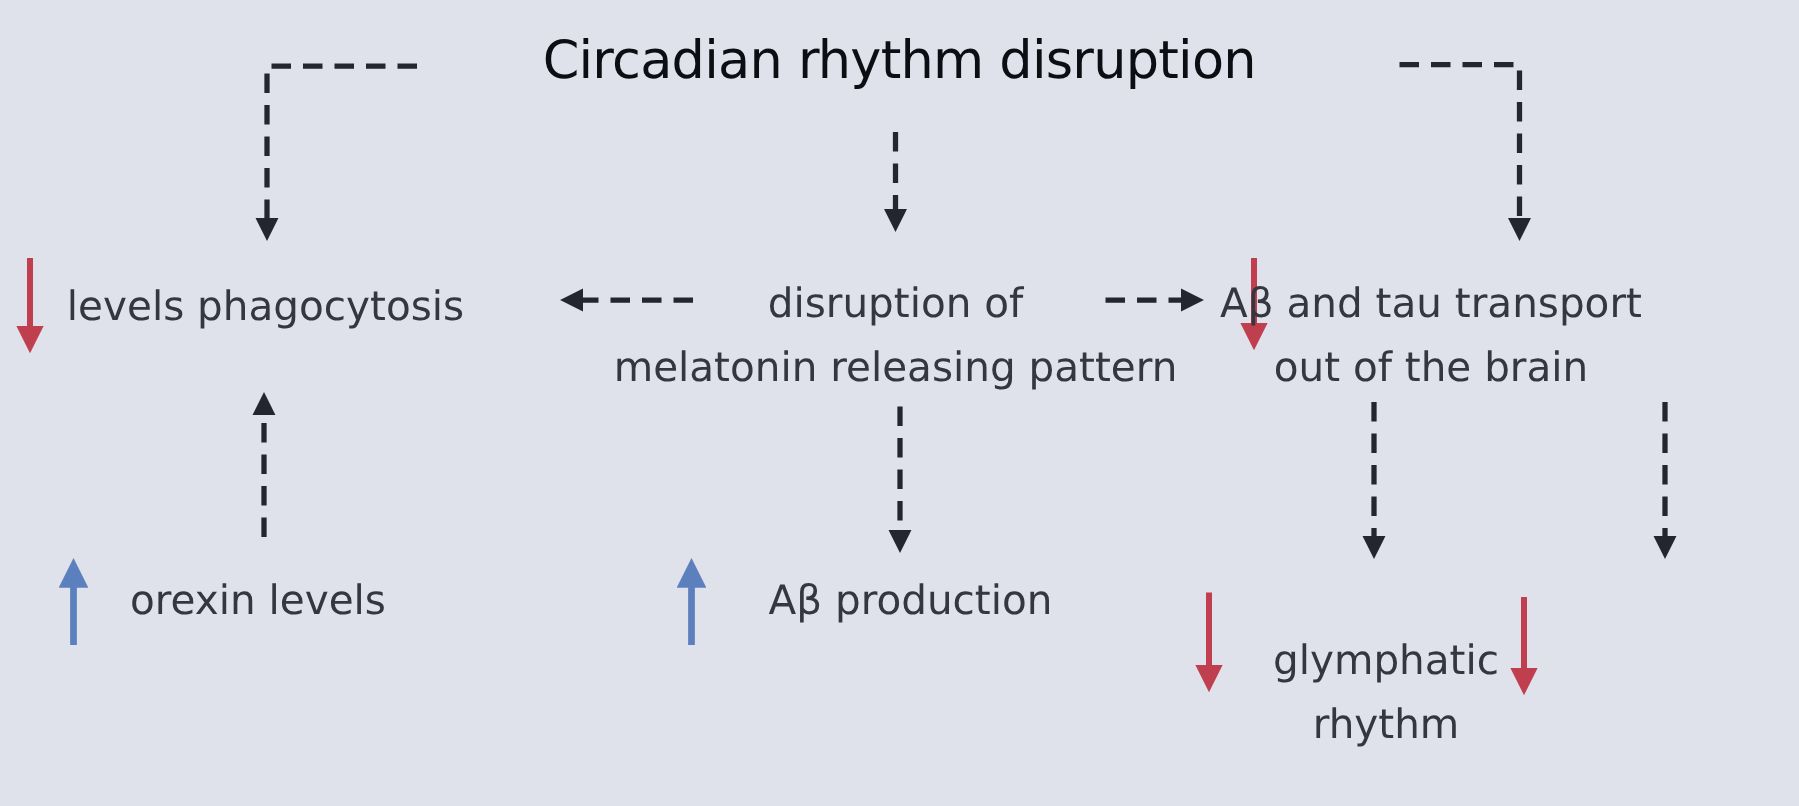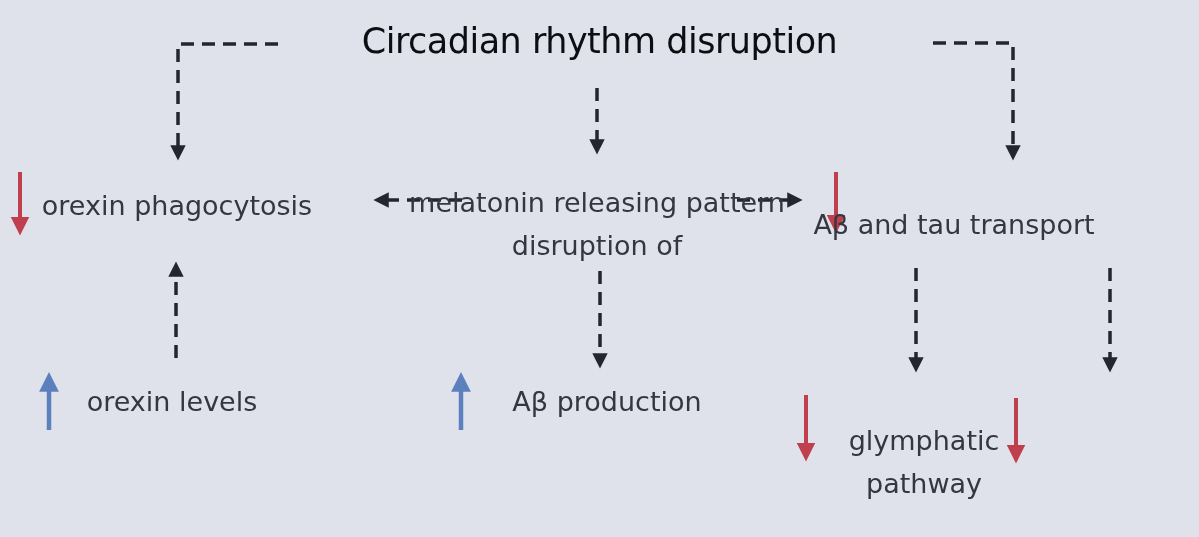--- a/index.html
+++ b/index.html
@@ -67,34 +67,35 @@
 
     <path d="M20,172 L20,230" fill="none" stroke="#bf3f4e" stroke-width="4" marker-end="url(#ah-red)"></path>
     <path d="M836,172 L836,228" fill="none" stroke="#bf3f4e" stroke-width="4" marker-end="url(#ah-red)"></path>
     <path d="M806,395 L806,456" fill="none" stroke="#bf3f4e" stroke-width="4" marker-end="url(#ah-red)"></path>
     <path d="M1016,398 L1016,458" fill="none" stroke="#bf3f4e" stroke-width="4" marker-end="url(#ah-red)"></path>
 
     <path d="M49,430 L49,378" fill="none" stroke="#5b80bd" stroke-width="4.5" marker-end="url(#ah-blue)"></path>
     <path d="M461,430 L461,378" fill="none" stroke="#5b80bd" stroke-width="4.5" marker-end="url(#ah-blue)"></path>
   </svg>
 
-  <div class="label lbl-glial">orexin phagocytosis</div>
+  <div class="label lbl-glial">levels phagocytosis</div>
 
   <div class="label lbl-orexin">orexin levels</div>
 
   <div class="label lbl-melatonin">
+    <div>disruption of</div>
     <div>melatonin releasing pattern</div>
-    <div>disruption of</div>
   </div>
 
   <div class="label lbl-abprod">Aβ production</div>
 
   <div class="label lbl-abtau">
     <div>Aβ and tau transport</div>
+    <div>out of the brain</div>
   </div>
 
   <div class="label lbl-glymphatic">
     <div>glymphatic</div>
-    <div>pathway</div>
+    <div>rhythm</div>
   </div>
 
 
 </div>
 
 </body></html>

